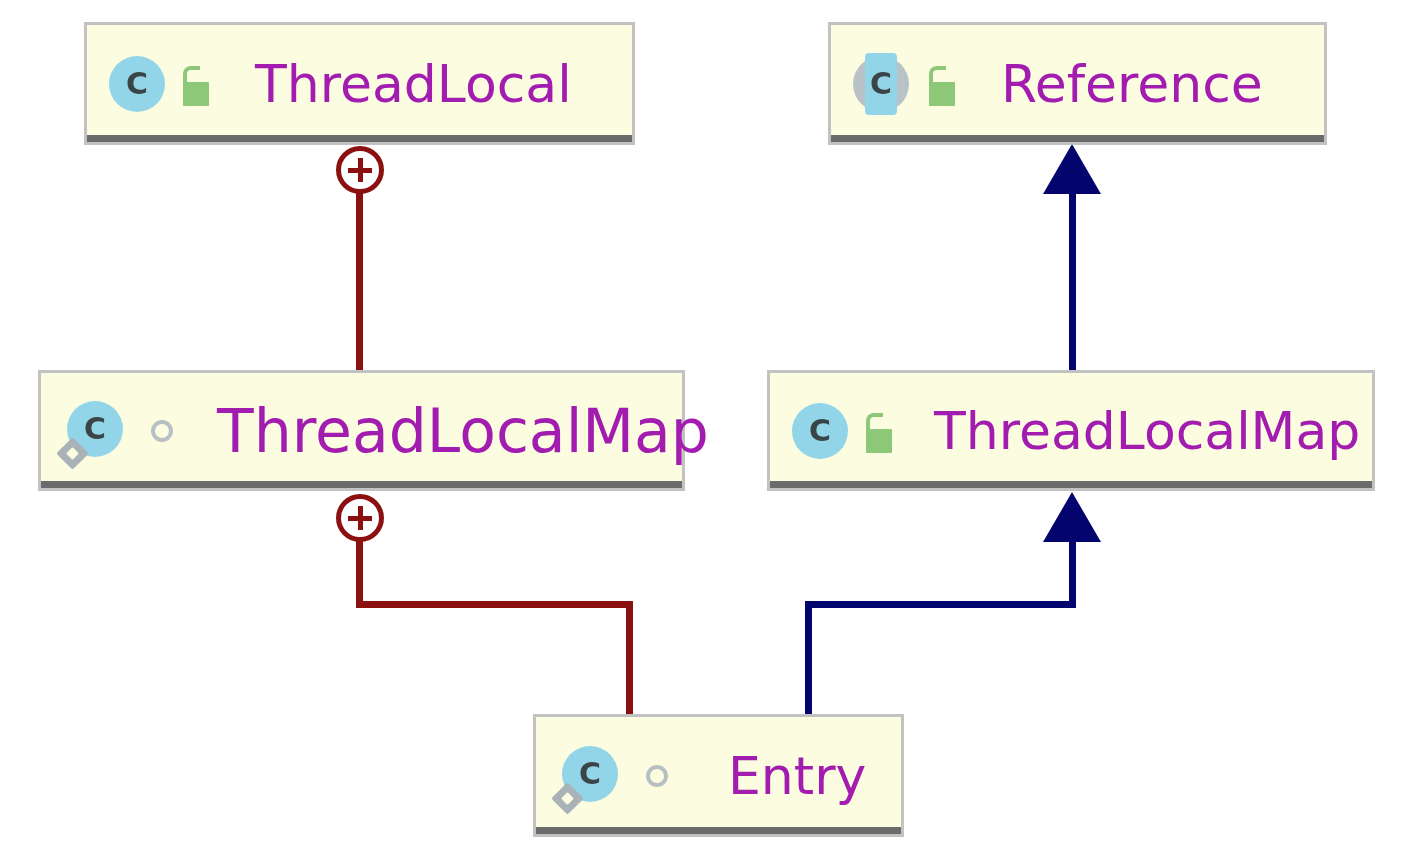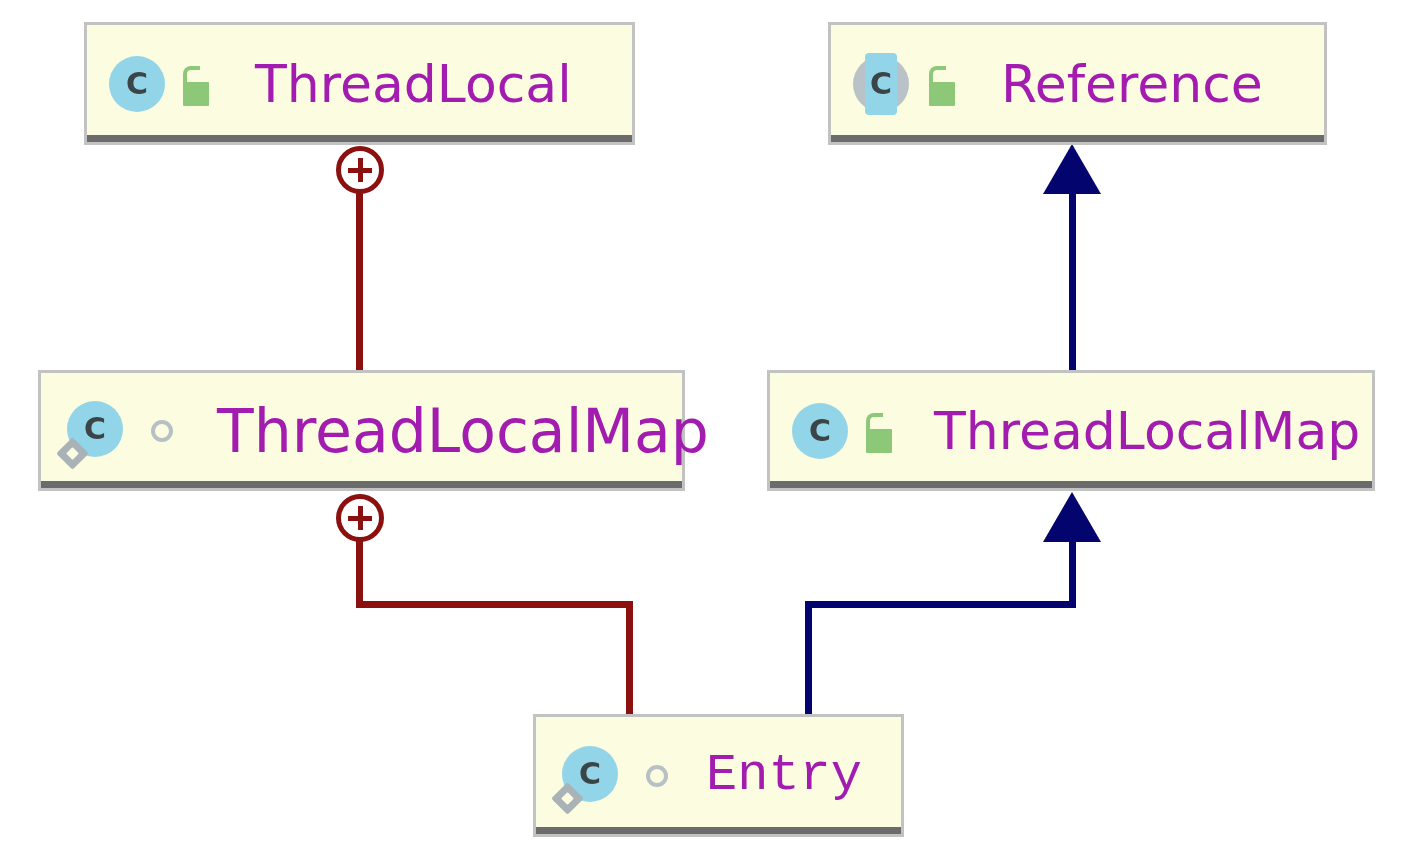--- a/index.html
+++ b/index.html
@@ -267,18 +267,18 @@
 
   <div class="uml-box" style="left:533px; top:714px; width:371px; height:123px;">
     <div class="box-inner">
       <span class="icon-wrap" style="width:60px; height:60px;">
         <span class="c-circle" style="width:56px; height:56px; margin-left:4px;">
           <span class="c-glyph" style="font-size:30px;">C</span>
         </span>
         <span class="diamond-badge" style="left:-2px; bottom:-4px; width:23px; height:23px;"></span>
       </span>
       <span class="ring" style="width:22px; height:22px; margin-left:28px;"></span>
-      <span class="class-name" style="font-size:52px; margin-left:38px;font-family:Liberation Mono, monospace;">Entry</span>
+      <span class="class-name" style="font-size:52px; margin-left:60px;">Entry</span>
     </div>
     <span class="bottom-bar"></span>
   </div>
 
 </div>
 
 </body></html>

